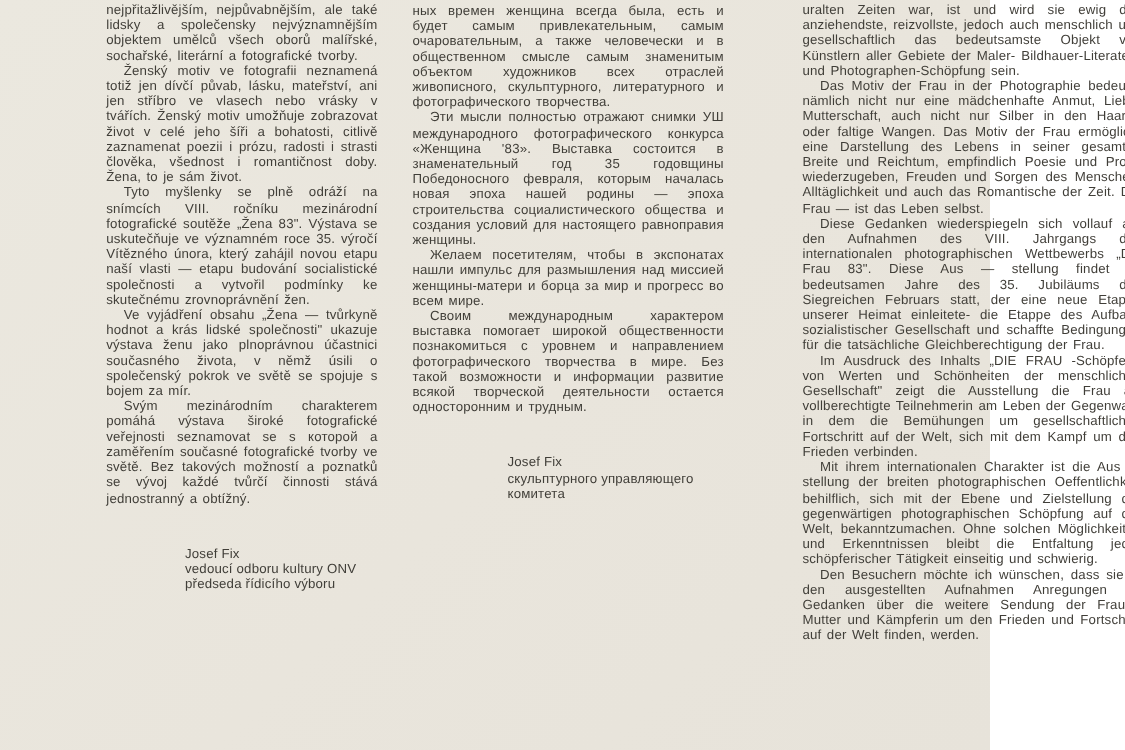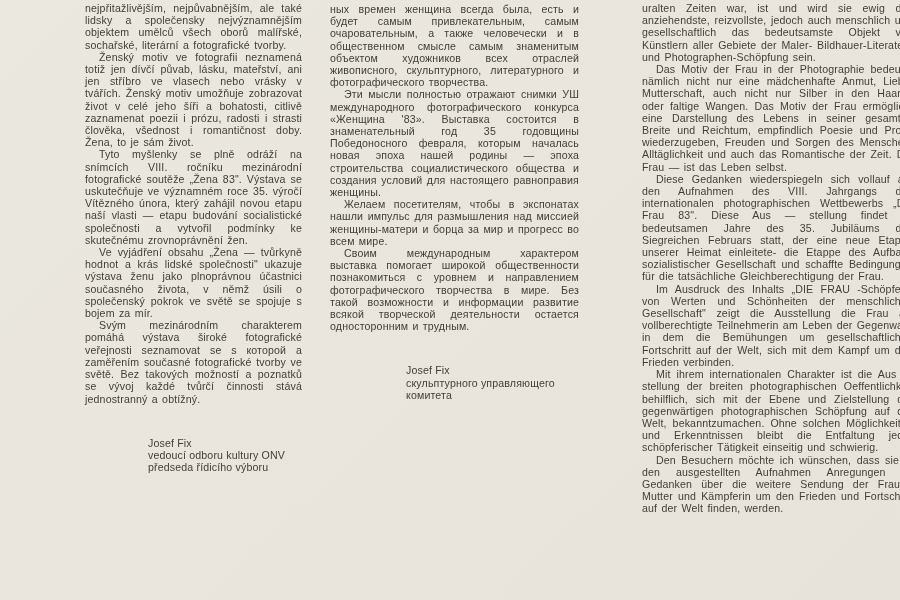--- a/index.html
+++ b/index.html
@@ -4,21 +4,21 @@
 <style>
   html, body {
     margin: 0;
     padding: 0;
     width: 900px;
     height: 600px;
     overflow: hidden;
   }
   .page {
     position: relative;
-    width: 900px;
+    width: 792px;
     height: 600px;
     background: linear-gradient(135deg, #ebe8df 0%, #e9e5dc 55%, #e7e3da 100%);
     font-family: "Liberation Sans", sans-serif;
     color: #403e38;
   }
   .col {
     position: absolute;
     top: 2px;
   }
   .col-czech   { left: 85px;  width: 217px; }

